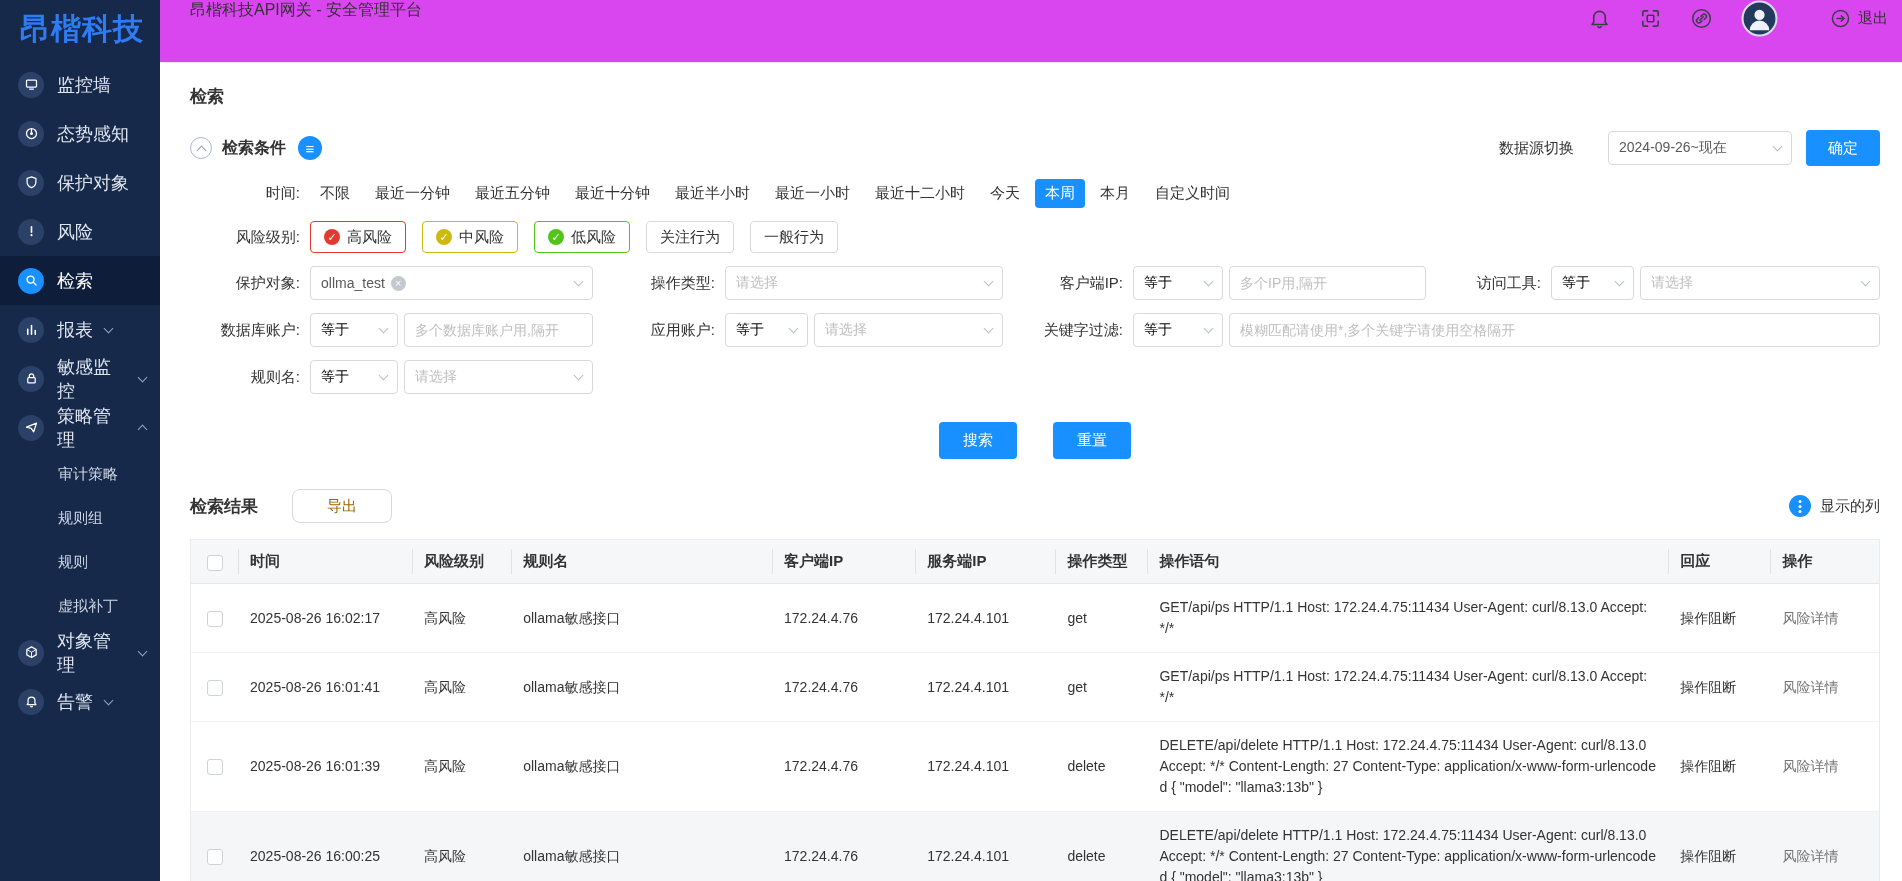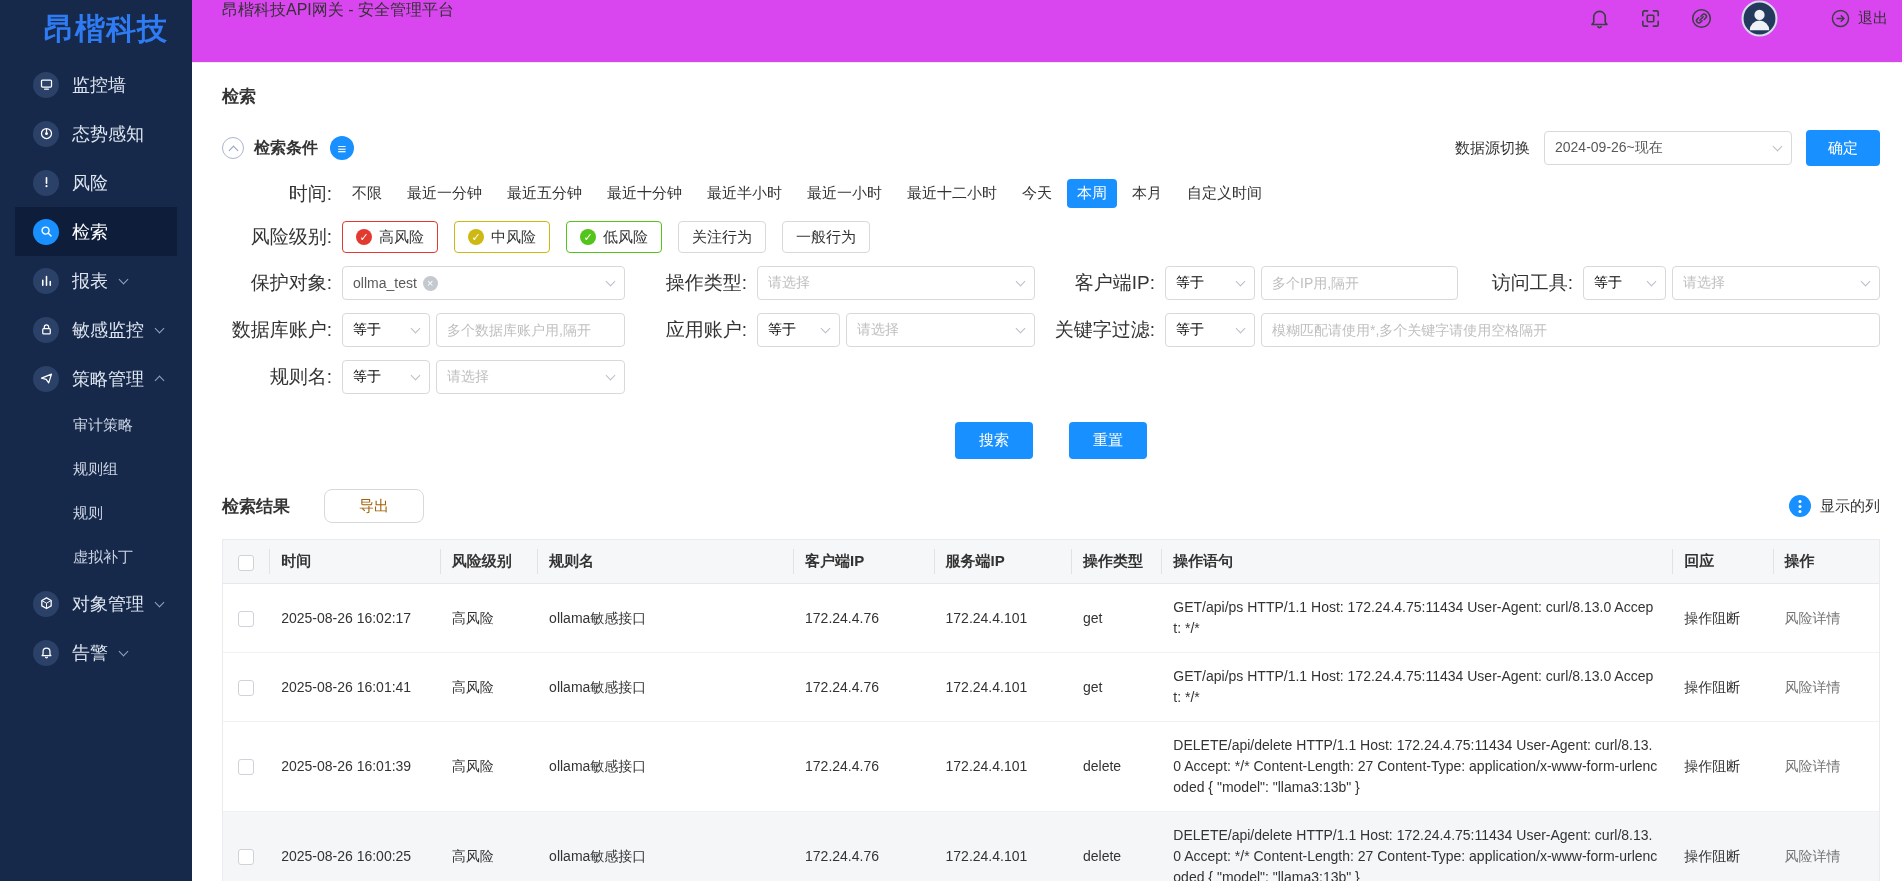--- a/index.html
+++ b/index.html
@@ -1,21 +1,21 @@
 <!DOCTYPE html>
 <html><head>
 <meta charset="utf-8">
 <style>
   * { margin:0; padding:0; box-sizing:border-box; }
   html,body { width:1902px; height:881px; overflow:hidden; }
   body { font-family:"Liberation Sans","DejaVu Sans",sans-serif; font-size:14px; color:#333; background:#fff; }
   .app { display:flex; width:100%; height:100%; }
 
   
-  .sidebar { width:192px; background:#16294a; flex-shrink:0; display:flex; flex-direction:column; overflow:hidden;align-items:center; }
+  .sidebar { width:160px; background:#16294a; flex-shrink:0; display:flex; flex-direction:column; overflow:hidden; }
   .logo { height:58px; display:flex; align-items:center; padding-left:20px; font-size:30px; font-weight:bold; color:#2e7bf3; letter-spacing:1px; flex-shrink:0; }
   .menu { flex:1; padding-top:2px; }
   .menu-item { height:49px; display:flex; align-items:center; padding:0 14px 0 18px; cursor:pointer; font-size:18px; color:#dfe5f0; }
   .menu-item.active { background:#0d1d3a; color:#fff; }
   .menu-icon { width:26px; height:26px; border-radius:50%; background:#2c4168; display:flex; align-items:center; justify-content:center; margin-right:13px; flex-shrink:0; }
   .menu-icon svg { width:15px; height:15px; display:block; }
   .menu-item.active .menu-icon { background:#1890ff; }
   .menu-arrow { margin-left:12px; display:flex; align-items:center; }
   .chev-s { width:7px; height:7px; border-right:1.5px solid #93a4c3; border-bottom:1.5px solid #93a4c3; transform:rotate(45deg); display:inline-block; margin-top:-3px; }
   .chev-s.up { transform:rotate(-135deg); margin-top:4px; }
@@ -39,21 +39,21 @@
   
   .filter-head { display:flex; align-items:center; gap:10px; }
   .collapse-circle { width:22px; height:22px; border-radius:50%; border:1px solid #a9b7cf; display:flex; align-items:center; justify-content:center; cursor:pointer; flex-shrink:0; }
   .collapse-circle .chev-s { border-color:#8fa0bf; }
   .filter-title { font-size:16px; font-weight:bold; }
   .hamburger { width:24px; height:24px; border-radius:50%; background:#1890ff; color:#fff; display:flex; align-items:center; justify-content:center; font-size:15px; cursor:pointer; margin-left:2px; }
   .datasource { margin-left:auto; display:flex; align-items:center; gap:14px; font-size:15px; }
   .btn-primary { background:#1890ff; color:#fff; border:none; border-radius:4px; height:36px; padding:0 22px; font-size:15px; cursor:pointer; font-family:inherit; }
 
   .filter-row { display:flex; align-items:center; margin-top:13px; }
-  .flabel { width:120px; text-align:right; padding-right:10px; font-size:19px; color:#333; flex-shrink:0; white-space:nowrap; }
+  .flabel { width:120px; text-align:right; padding-right:10px; font-size:15px; color:#333; flex-shrink:0; white-space:nowrap; }
 
   .time-opts { display:flex; align-items:center; gap:5px; font-size:15px; }
   .time-opt { padding:5px 10px; border-radius:4px; cursor:pointer; color:#333; white-space:nowrap; }
   .time-opt.selected { background:#1890ff; color:#fff; }
 
   .risk-opts { display:flex; align-items:center; gap:16px; }
   .risk-btn { display:flex; align-items:center; gap:7px; border:1px solid #d9d9d9; border-radius:4px; height:32px; padding:0 13px; font-size:15px; background:#fff; cursor:pointer; font-family:inherit; color:#333; }
   .risk-dot { width:16px; height:16px; border-radius:50%; color:#fff; font-size:11px; display:flex; align-items:center; justify-content:center; }
 
   .fgroup { display:flex; align-items:center; }
@@ -119,20 +119,28 @@
               <circle cx="12" cy="12" r="8" fill="none" stroke="#fff" stroke-width="2"></circle>
               <circle cx="12" cy="12" r="2.4" fill="#fff"></circle>
               <path d="M12 4.5V10" stroke="#fff" stroke-width="2"></path>
             </svg>
           </span>
           <span class="menu-label">态势感知</span>
         </div>
         <div class="menu-item">
           <span class="menu-icon">
             <svg viewBox="0 0 24 24">
+              <path d="M12 3l7 2.6v5.4c0 4.6-3 7.6-7 9.2-4-1.6-7-4.6-7-9.2V5.6z" fill="none" stroke="#fff" stroke-width="2"></path>
+            </svg>
+          </span>
+          <span class="menu-label">保护对象</span>
+        </div>
+        <div class="menu-item">
+          <span class="menu-icon">
+            <svg viewBox="0 0 24 24">
               <path d="M12 4.5V13" stroke="#fff" stroke-width="2.6" stroke-linecap="round"></path>
               <circle cx="12" cy="17.8" r="1.7" fill="#fff"></circle>
             </svg>
           </span>
           <span class="menu-label">风险</span>
         </div>
         <div class="menu-item active">
           <span class="menu-icon">
             <svg viewBox="0 0 24 24">
               <circle cx="10.5" cy="10.5" r="5.6" fill="none" stroke="#fff" stroke-width="2.2"></circle>
@@ -259,21 +267,21 @@
 
       <section>
         <div class="filter-head">
           <span class="collapse-circle">
               <i class="chev-s up"></i>
             </span>
           <span class="filter-title">检索条件</span>
           <span class="hamburger">≡</span>
           <div class="datasource">
             <span>数据源切换</span>
-            <div class="select" style="width:248px;">
+            <div class="select" style="width:184px;margin-left:20px;">
               <span class="sval dark">2024-09-26~现在</span>
               <span class="chev"></span>
             </div>
             <button class="btn-primary">确定</button>
           </div>
         </div>
 
         <div class="filter-row">
           <span class="flabel">时间:</span>
           <div class="time-opts" id="time-opts">

